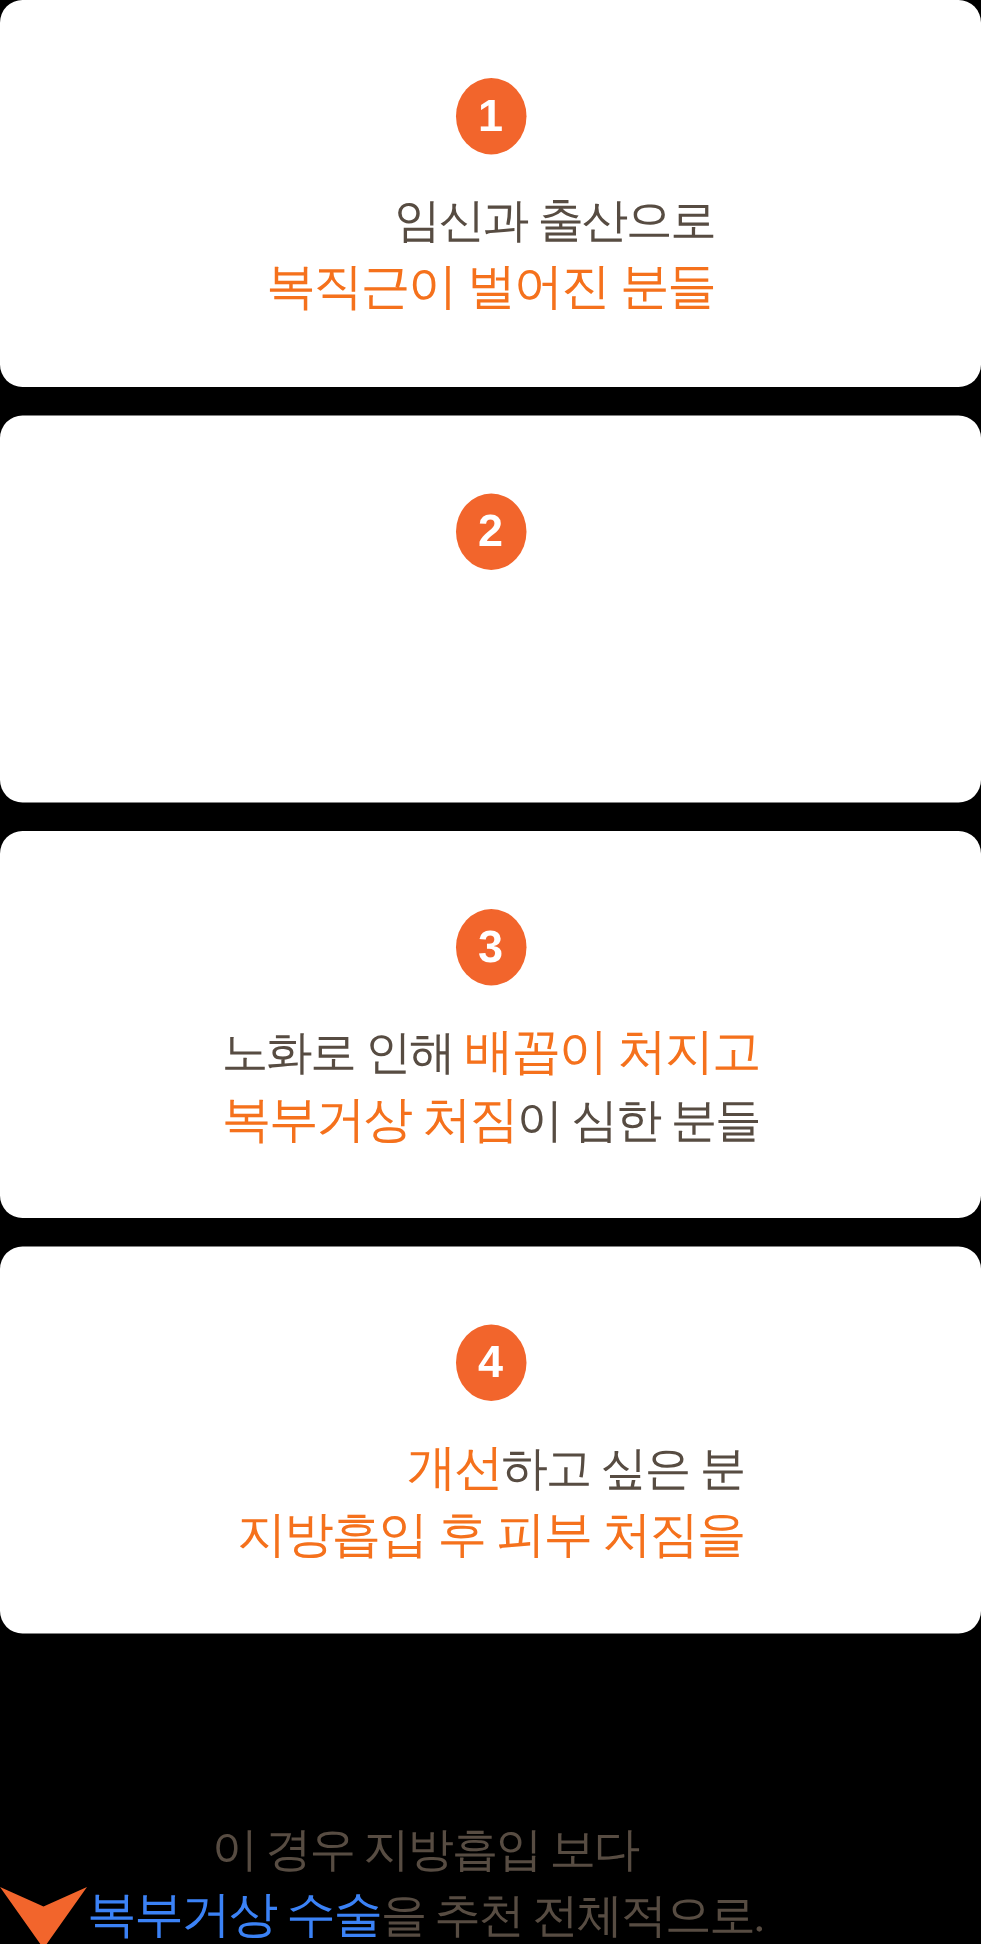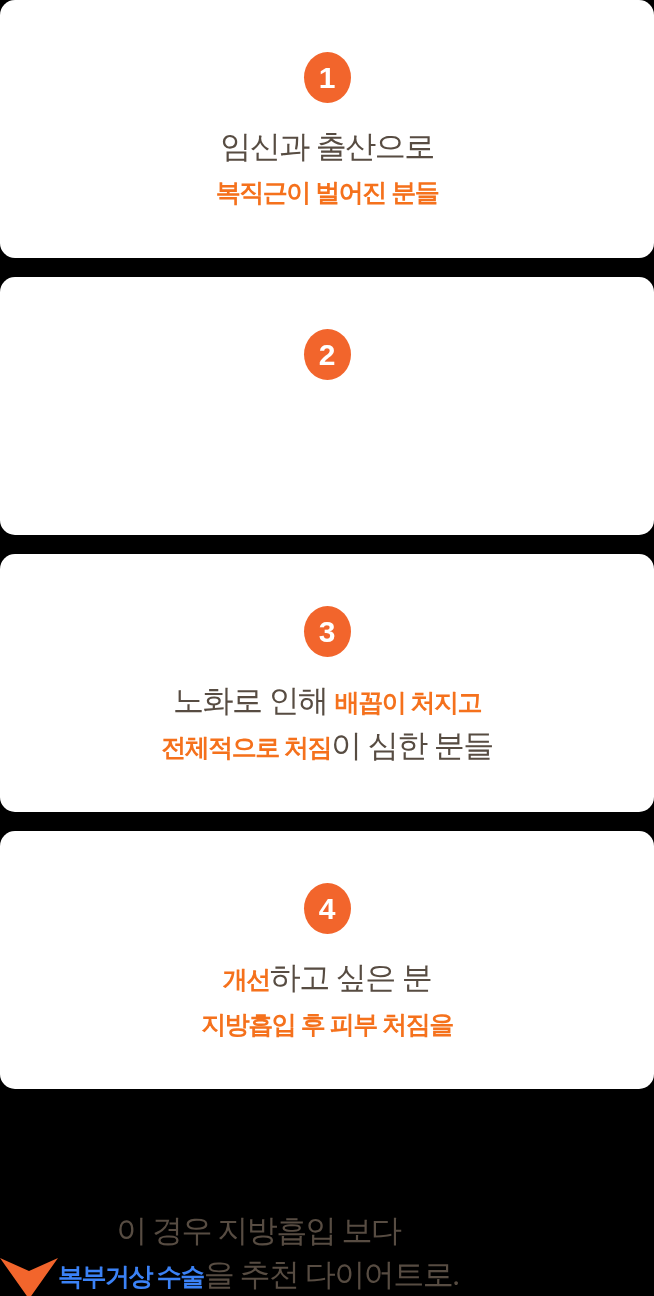--- a/index.html
+++ b/index.html
@@ -38,35 +38,35 @@
     color: #ffffff;
     font-size: 30px;
     font-weight: 700;
     display: flex;
     align-items: center;
     justify-content: center;
     margin-bottom: 22px;
     flex: 0 0 auto;
   }
   .card-lines {
-    text-align: center;
+    text-align: right;
   }
   .line {
     margin: 0;
     font-size: 31px;
     line-height: 44px;
     letter-spacing: -1.5px;
     color: #574C42;
     font-weight: 500;
     white-space: nowrap;
   }
   .line .em {
     color: #F5711C;
-    font-weight: 700;
-    font-size: 25px;
+    font-weight: 400;
+    font-size: 33px;
   }
   .footer {
     height: 210px;
     box-sizing: border-box;
     padding-top: 26px;
     display: flex;
     flex-direction: row;
     align-items: flex-end;
   }
   .arrow-wrap { line-height: 0; }
@@ -107,21 +107,21 @@
       <div class="card-lines">
         </div>
     </section>
 
     <section class="card">
       <div class="badge">
         <span>3</span>
       </div>
       <div class="card-lines">
           <p class="line"><span>노화로 인해 </span><span class="em">배꼽이 처지고</span></p>
-          <p class="line"><span class="em">전체적으로 처짐</span><span>이 심한 분들</span></p>
+          <p class="line"><span class="em">복부거상 처짐</span><span>이 심한 분들</span></p>
         </div>
     </section>
 
     <section class="card">
       <div class="badge">
         <span>4</span>
       </div>
       <div class="card-lines">
           <p class="line"><span class="em">개선</span><span>하고 싶은 분</span></p>
           <p class="line"><span class="em">지방흡입 후 피부 처짐을</span></p>
@@ -130,17 +130,17 @@
   </div>
 
   <footer class="footer">
     <div class="arrow-wrap">
       <svg width="58" height="41" viewBox="0 0 58 41" xmlns="http://www.w3.org/2000/svg">
         <polygon points="0,0 29,13 58,0 29,41" fill="#F2652C"></polygon>
       </svg>
     </div>
     <div class="footer-lines">
         <p class="line"><span>이 경우 지방흡입 보다</span></p>
-        <p class="line"><span class="em">복부거상 수술</span><span>을 추천 다이어트로.</span></p>
+        <p class="line"><span class="em">복부거상 수술</span><span>을 추천 전체적으로.</span></p>
       </div>
   </footer>
 
 </div>
 
 </body></html>

